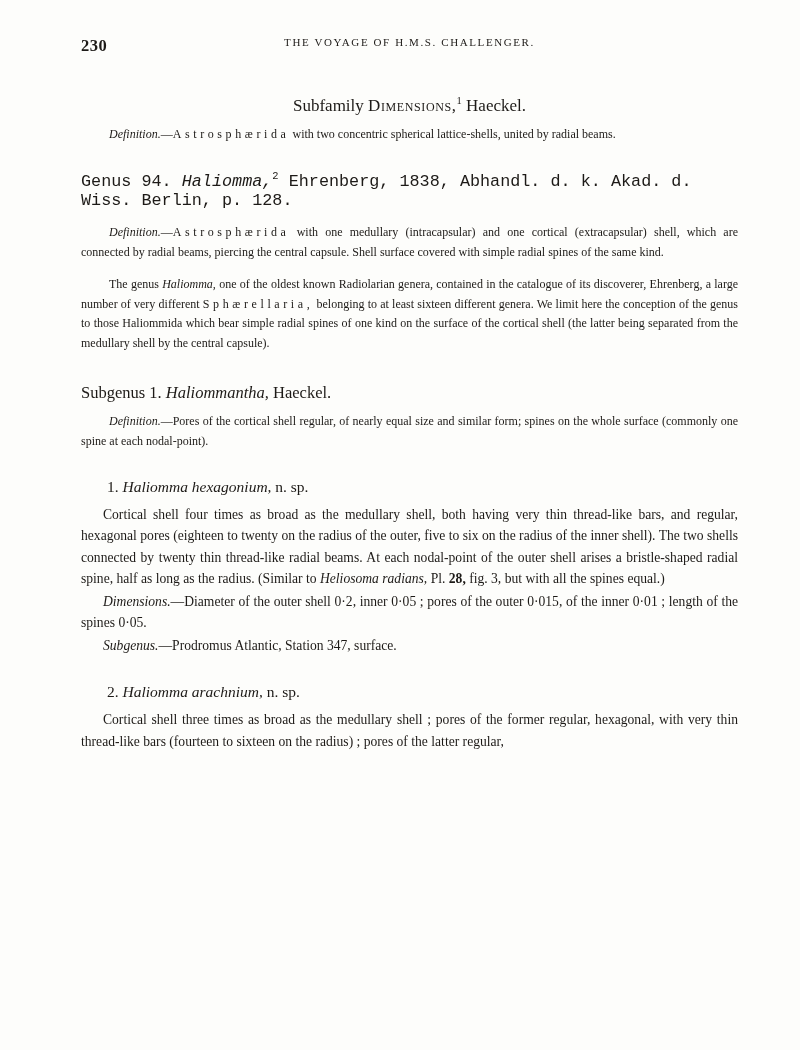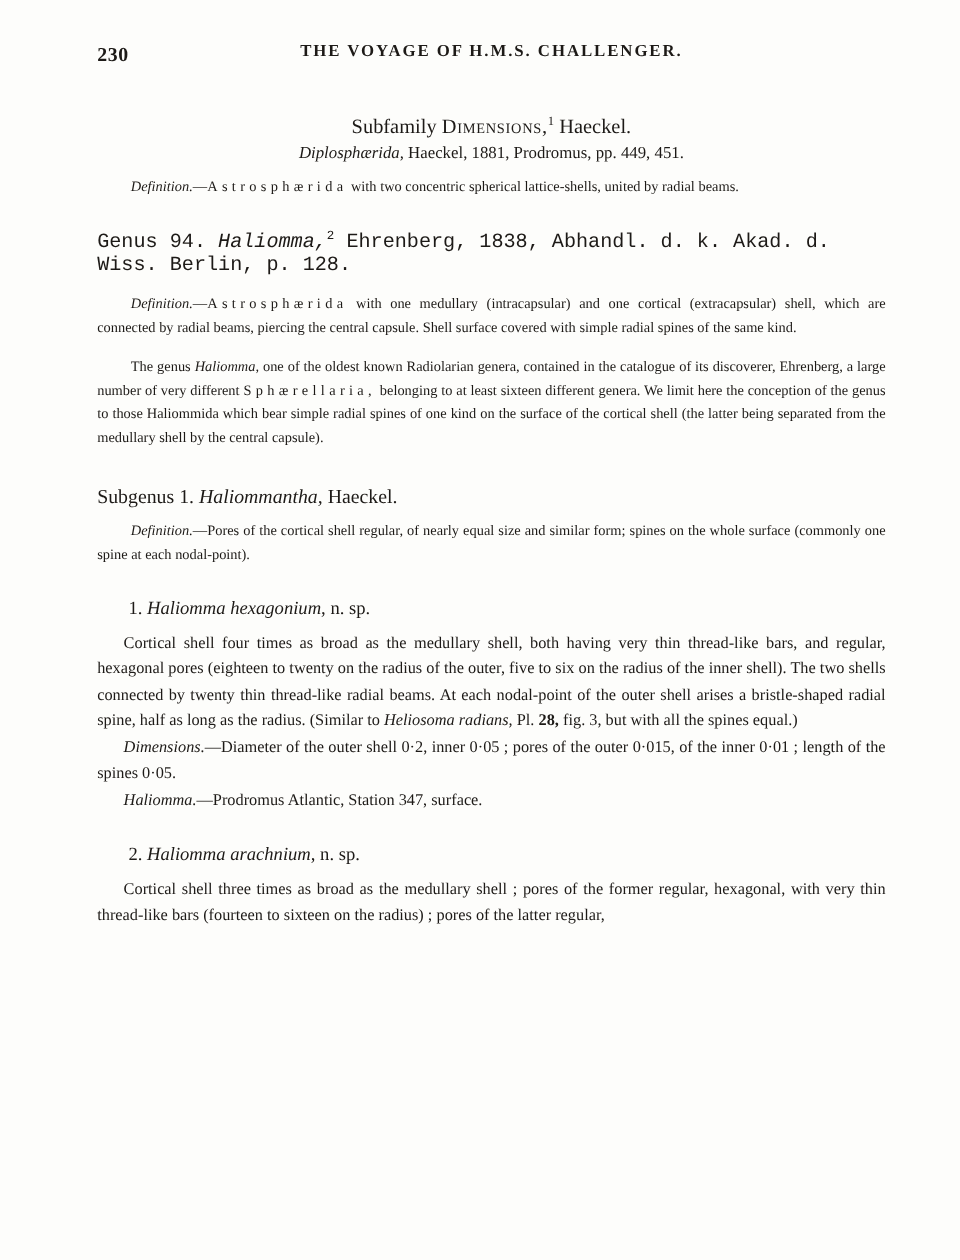--- a/index.html
+++ b/index.html
@@ -25,22 +25,22 @@
   .pagenum {
     position: absolute;
     left: 0; top: 0;
     font-weight: 700;
     font-size: 16.5px;
     letter-spacing: .5px;
   }
   .runtitle {
     display: block;
     text-align: center;
-    font-weight: 700;
-    font-size: 14px;
+    font-weight: 400;
+    font-size: 11px;
     letter-spacing: 1.6px;
   }
   
   .subfam-head {
     margin-top: 38px;
     text-align: center;
     font-size: 17px;
   }
   .smallcaps { font-variant: small-caps; letter-spacing: .6px; }
   .synonymy {
@@ -102,40 +102,39 @@
 
 <div class="page">
 
   <div class="running-head">
     <span class="pagenum">230</span>
     <span class="runtitle">THE VOYAGE OF H.M.S. CHALLENGER.</span>
   </div>
 
   <p class="subfam-head"><span>Subfamily </span><span class="smallcaps">Dimensions,</span><sup>1</sup><span> Haeckel.</span></p>
 
-  <p class="synonymy"><i>Diplosphærida,</i><span> Haeckel, 1881, Prodromus, pp. 449, 451.</span></p>
 
   <p class="para"><i>Definition.</i><span>—</span><span class="spaced">Astrosphærida</span><span> with two concentric spherical lattice-shells, united by radial beams.</span></p>
 
   <p class="genus-head"><span>Genus 94. </span><i>Haliomma,</i><sup>2</sup><span> Ehrenberg, 1838, Abhandl. d. k. Akad. d. Wiss. Berlin, p. 128.</span></p>
 
   <p class="para para-wide"><i>Definition.</i><span>—</span><span class="spaced">Astrosphærida</span><span> with one medullary (intracapsular) and one cortical (extracapsular) shell, which are connected by radial beams, piercing the central capsule. Shell surface covered with simple radial spines of the same kind.</span></p>
 
   <p class="para para-wide"><span>The genus </span><i>Haliomma,</i><span> one of the oldest known Radiolarian genera, contained in the catalogue of its discoverer, Ehrenberg, a large number of very different </span><span class="spaced">Sphærellaria,</span><span> belonging to at least sixteen different genera. We limit here the conception of the genus to those Haliommida which bear simple radial spines of one kind on the surface of the cortical shell (the latter being separated from the medullary shell by the central capsule).</span></p>
 
   <p class="subgenus-head"><span>Subgenus 1. </span><i>Haliommantha,</i><span> Haeckel.</span></p>
 
   <p class="para"><i>Definition.</i><span>—</span><span>Pores of the cortical shell regular, of nearly equal size and similar form; spines on the whole surface (commonly one spine at each nodal-point).</span></p>
 
   <p class="species-head"><span>1. </span><i>Haliomma hexagonium,</i><span> n. sp.</span></p>
 
   <p class="small-para"><span>Cortical shell four times as broad as the medullary shell, both having very thin thread-like bars, and regular, hexagonal pores (eighteen to twenty on the radius of the outer, five to six on the radius of the inner shell). The two shells connected by twenty thin thread-like radial beams. At each nodal-point of the outer shell arises a bristle-shaped radial spine, half as long as the radius. (Similar to </span><i>Heliosoma radians,</i><span> Pl. </span><b>28,</b><span> fig. 3, but with all the spines equal.)</span></p>
 
   <p class="small-para tight"><i>Dimensions.</i><span>—</span><span>Diameter of the outer shell 0·2, inner 0·05 ; pores of the outer 0·015, of the inner 0·01 ; length of the spines 0·05.</span></p>
 
-  <p class="small-para tight"><i>Haliomma.</i><span>—</span><span>Prodromus Atlantic, Station 347, surface.</span></p>
+  <p class="small-para tight"><i>Subgenus.</i><span>—</span><span>Prodromus Atlantic, Station 347, surface.</span></p>
 
   <p class="species-head"><span>2. </span><i>Haliomma arachnium,</i><span> n. sp.</span></p>
 
   <p class="small-para"><span>Cortical shell three times as broad as the medullary shell ; pores of the former regular, hexagonal, with very thin thread-like bars (fourteen to sixteen on the radius) ; pores of the latter regular,</span></p>
 
 
 </div>
 
 </body></html>

